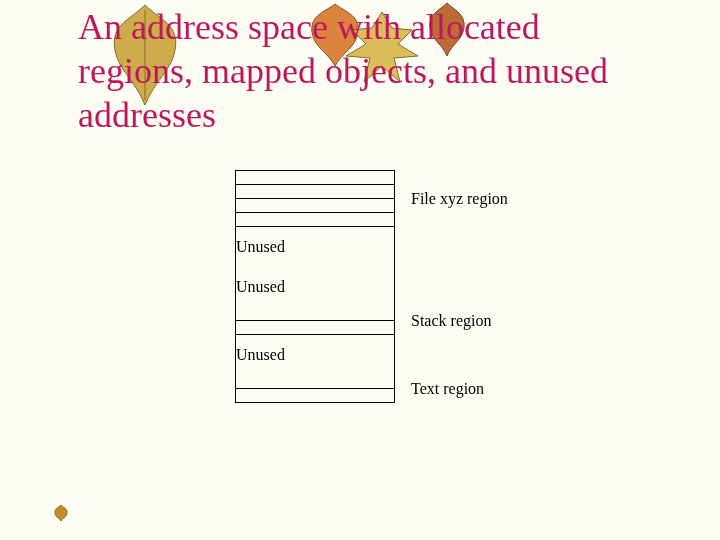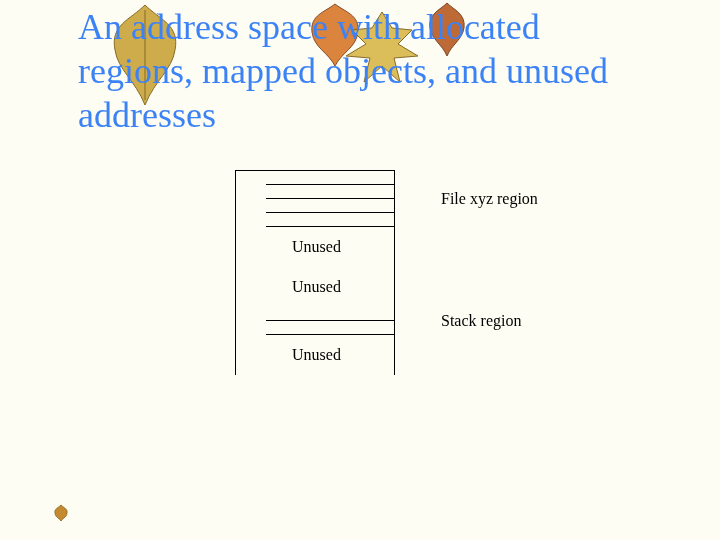--- a/index.html
+++ b/index.html
@@ -18,52 +18,50 @@
     opacity: 0.9;
     z-index: 0;
   }
   .title {
     position: absolute;
     left: 78px;
     top: 6px;
     width: 560px;
     font-size: 36px;
     line-height: 1.22;
-    color: #3b82f6;
+    color: #be185d;
     z-index: 2;
   }
   .diagram {
     position: absolute;
     left: 235px;
     top: 170px;
     width: 350px;
     z-index: 2;
   }
   .column {
     width: 160px;
     border: 1px solid #000;
     border-bottom: none;
     box-sizing: border-box;
-    padding-left: 30px;
   }
   .row {
     border-bottom: 1px solid #000;
     height: 14px;
     box-sizing: border-box;
   }
   .row.gap {
     border-bottom: none;
     height: 40px;
     display: flex;
     align-items: center;
   }
   .row.gap .gap-label {
     font-size: 16px;
     color: #000;
-    margin-left: 26px;
     white-space: nowrap;
   }
   .seg {
     position: relative;
   }
   .seg .side-label {
     position: absolute;
     left: 175px;
     top: 50%;
     transform: translateY(-50%);
@@ -120,14 +118,19 @@
         <span class="gap-label">Unused</span>
       </div>
       <div class="seg">
         <div class="row"></div>
         <div class="row"></div>
         <div class="side-label">Stack region</div>
       </div>
       <div class="row gap">
         <span class="gap-label">Unused</span>
       </div>
+      <div class="seg">
+        <div class="row"></div>
+        <div class="row"></div>
+        <div class="side-label">Text region</div>
+      </div>
     </div>
 </div>
 
 </body></html>

